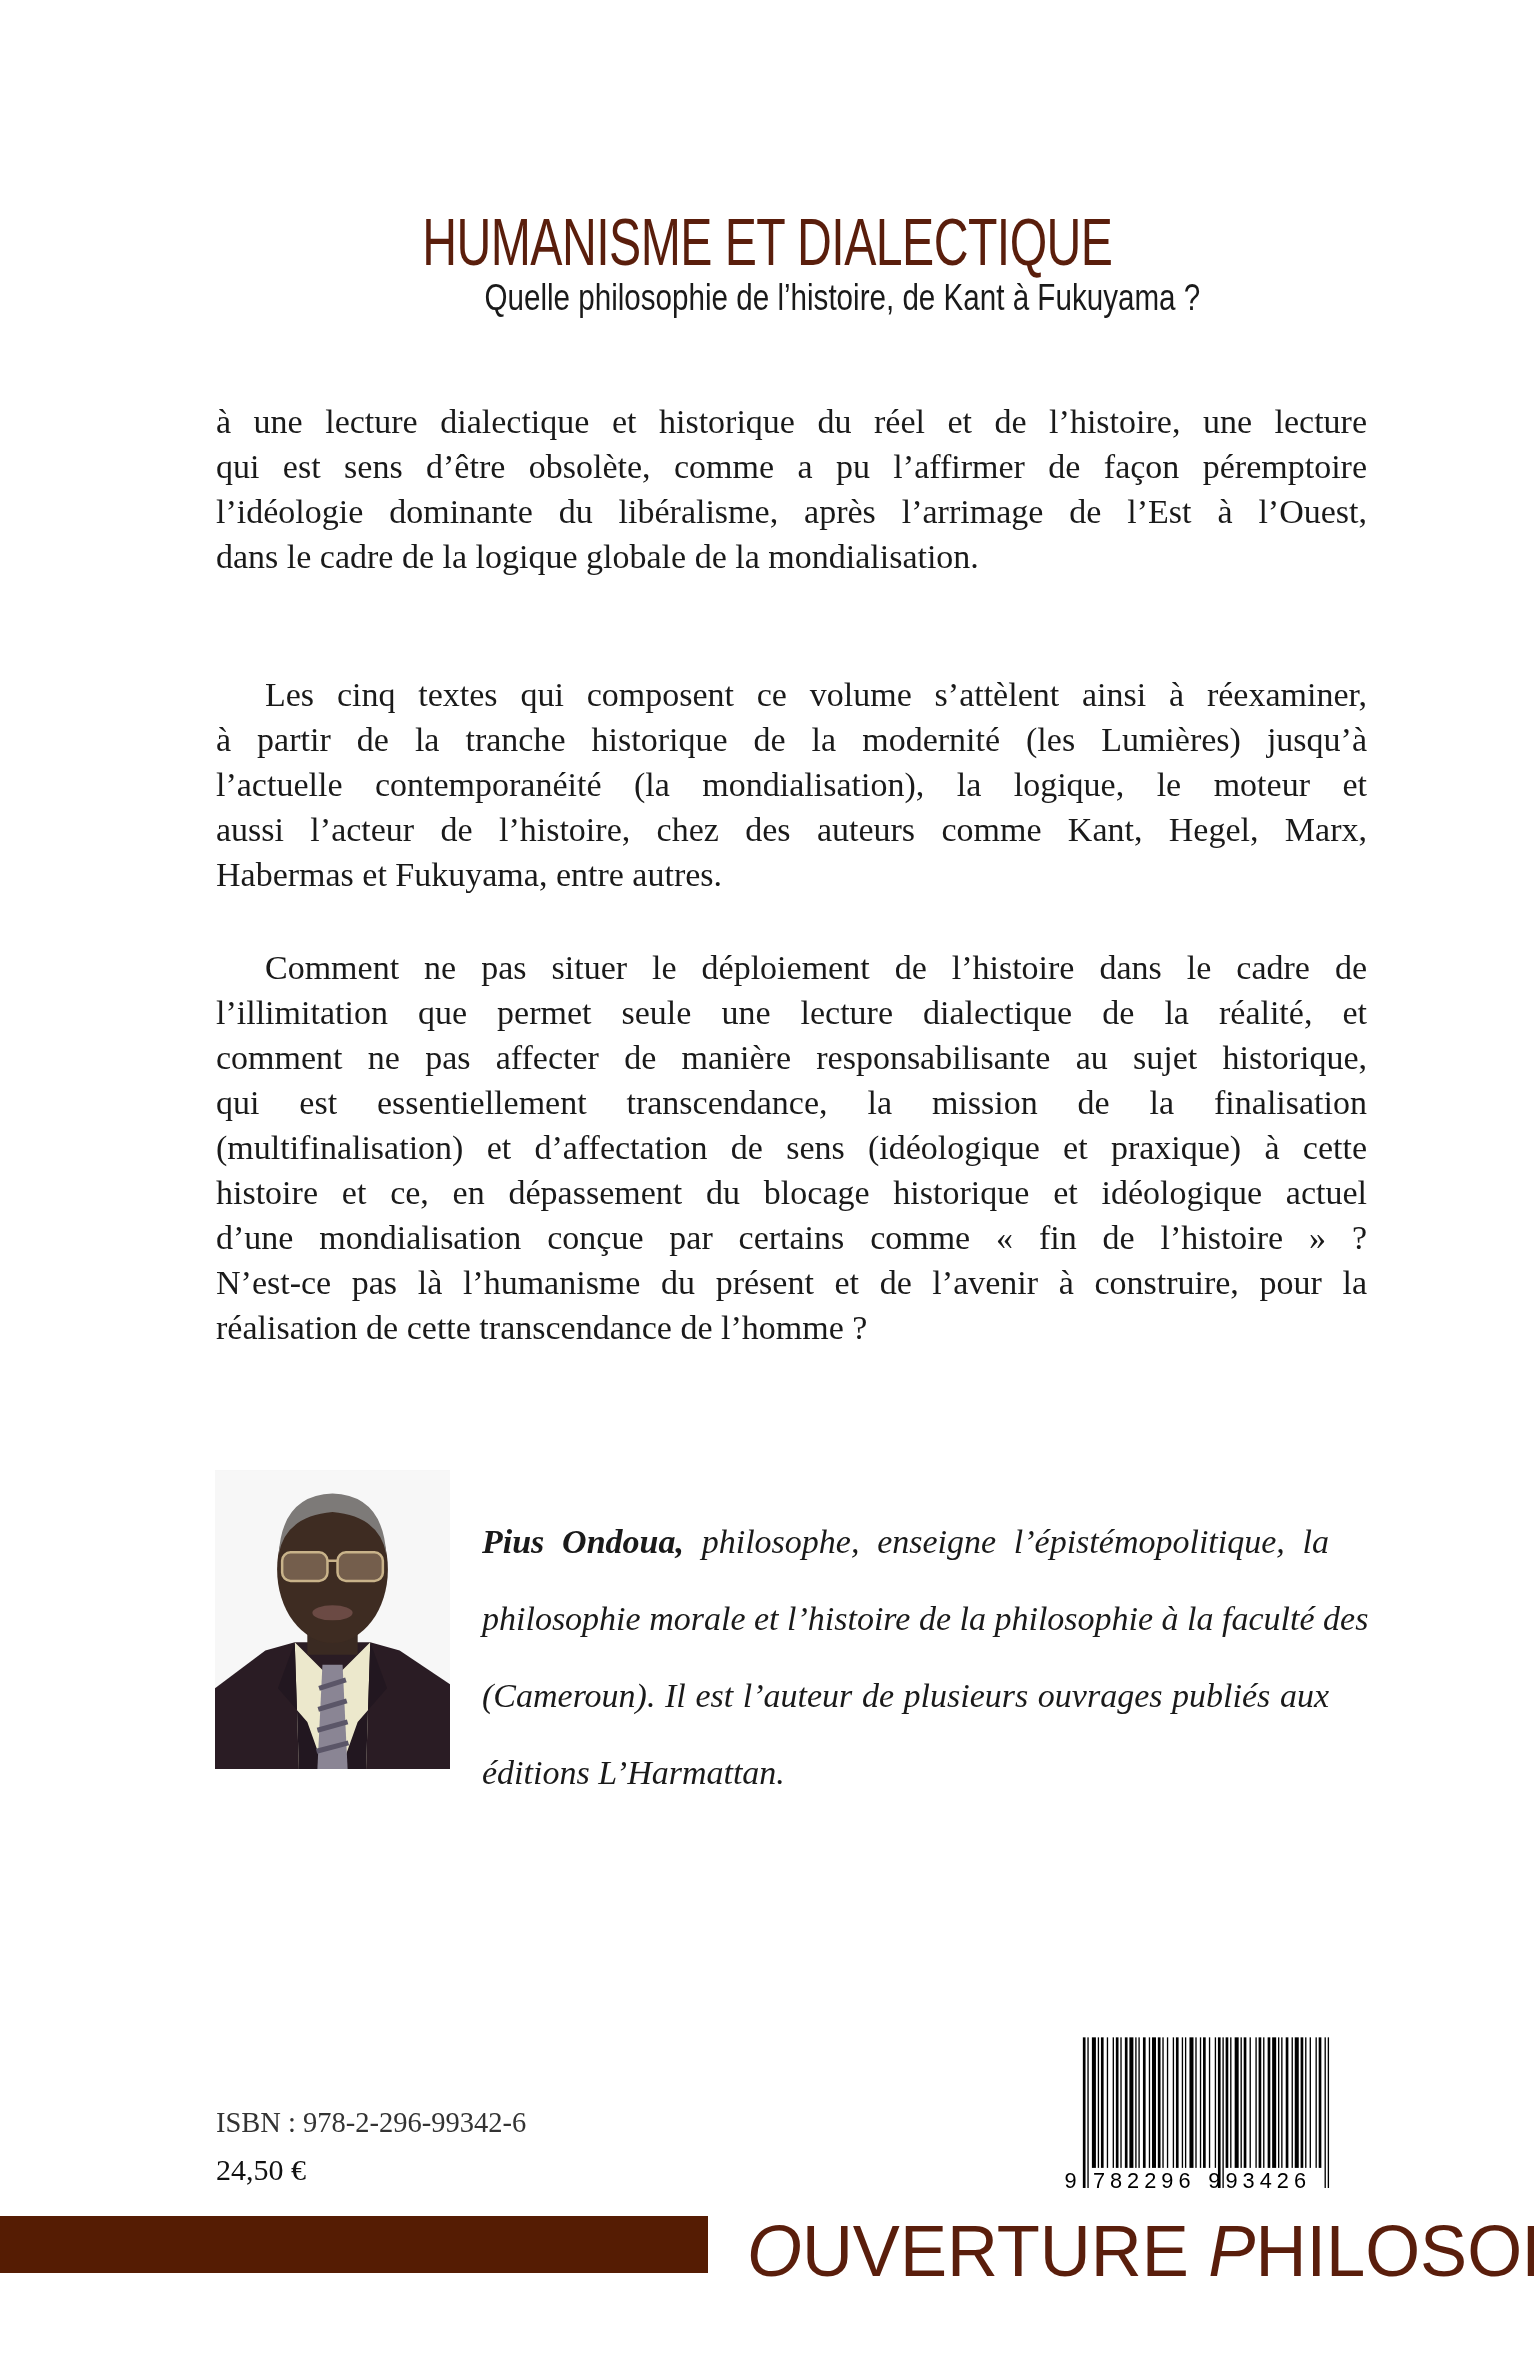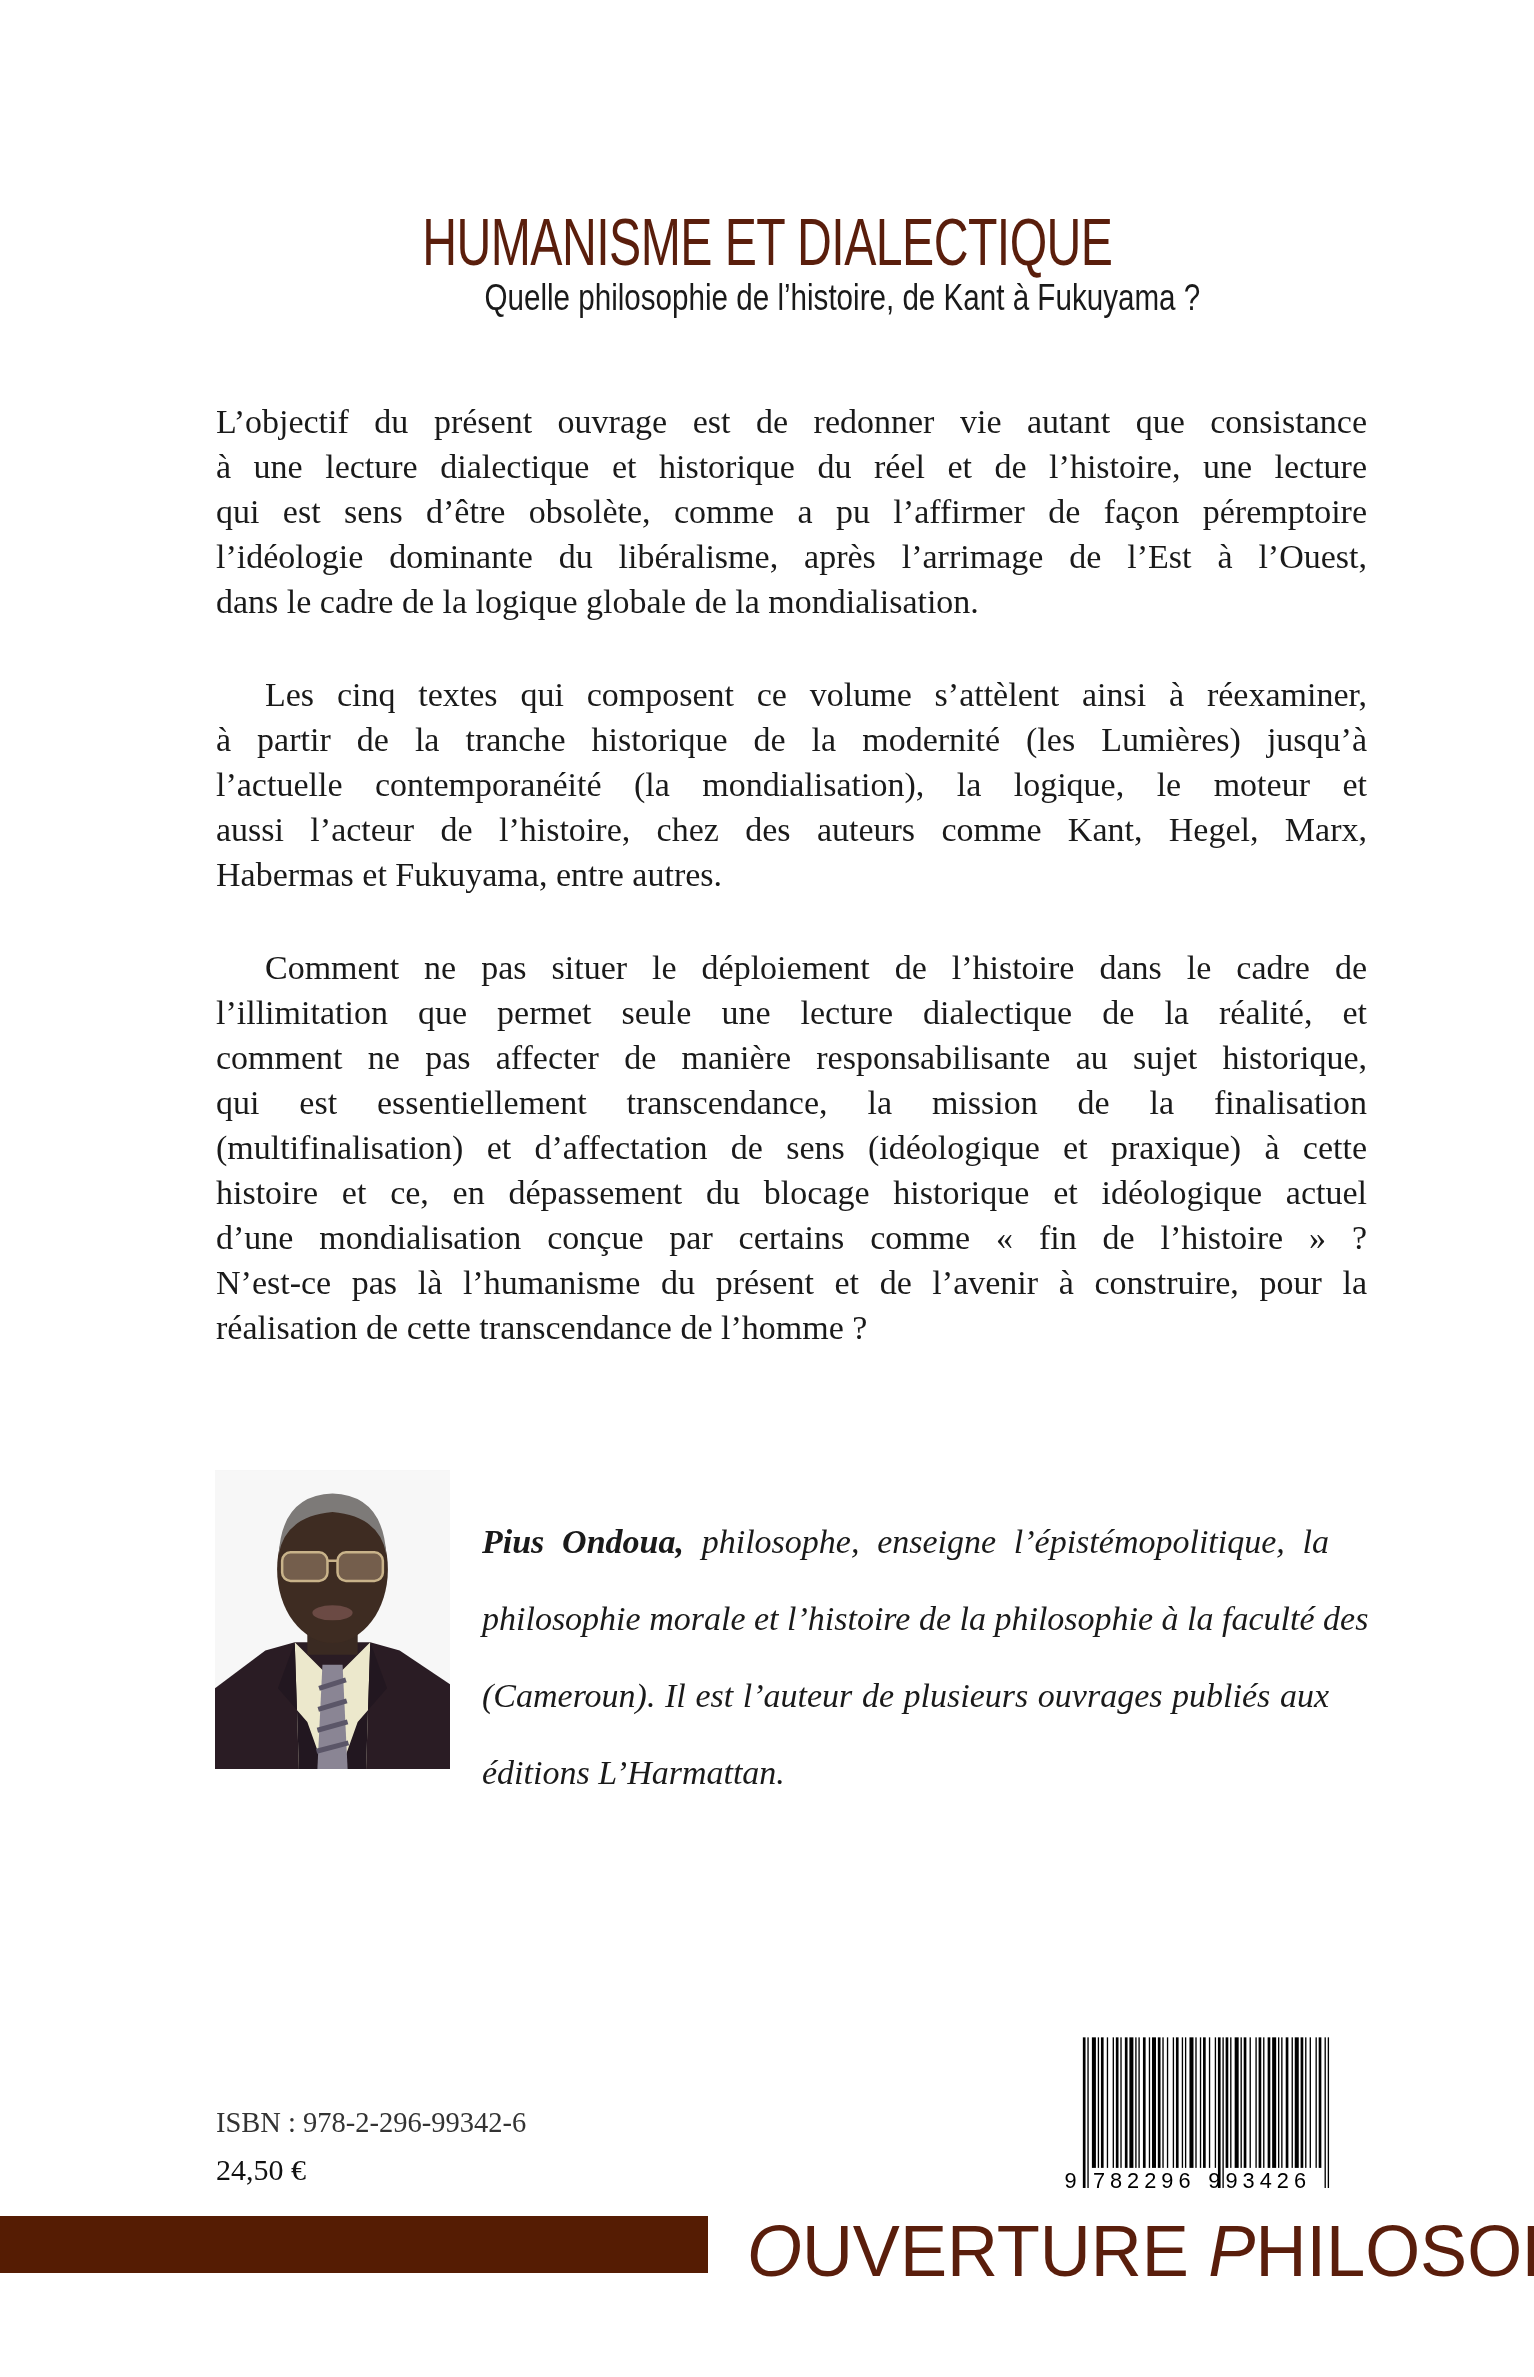--- a/index.html
+++ b/index.html
@@ -49,21 +49,20 @@
   .footer-text .inner { display:inline-block; transform:scaleX(0.98); transform-origin:left center; }
   .footer-text i { font-style:italic; }
 </style>
 </head>
 <body>
 
 <div class="abs title"><span>HUMANISME ET DIALECTIQUE</span></div>
 <div class="abs subtitle"><span>Quelle philosophie de l’histoire, de Kant à Fukuyama ?</span></div>
 
 <div class="abs body-text" style="top:399px;">
-  <span class="ln">L’objectif du présent ouvrage est de redonner vie autant que consistance</span>
   <span class="ln">à une lecture dialectique et historique du réel et de l’histoire, une lecture</span>
   <span class="ln">qui est sens d’être obsolète, comme a pu l’affirmer de façon péremptoire</span>
   <span class="ln">l’idéologie dominante du libéralisme, après l’arrimage de l’Est à l’Ouest,</span>
   <span class="ln last">dans le cadre de la logique globale de la mondialisation.</span>
 </div>
 
 <div class="abs body-text" style="top:672px;">
   <span class="ln indent">Les cinq textes qui composent ce volume s’attèlent ainsi à réexaminer,</span>
   <span class="ln">à partir de la tranche historique de la modernité (les Lumières) jusqu’à</span>
   <span class="ln">l’actuelle contemporanéité (la mondialisation), la logique, le moteur et</span>

